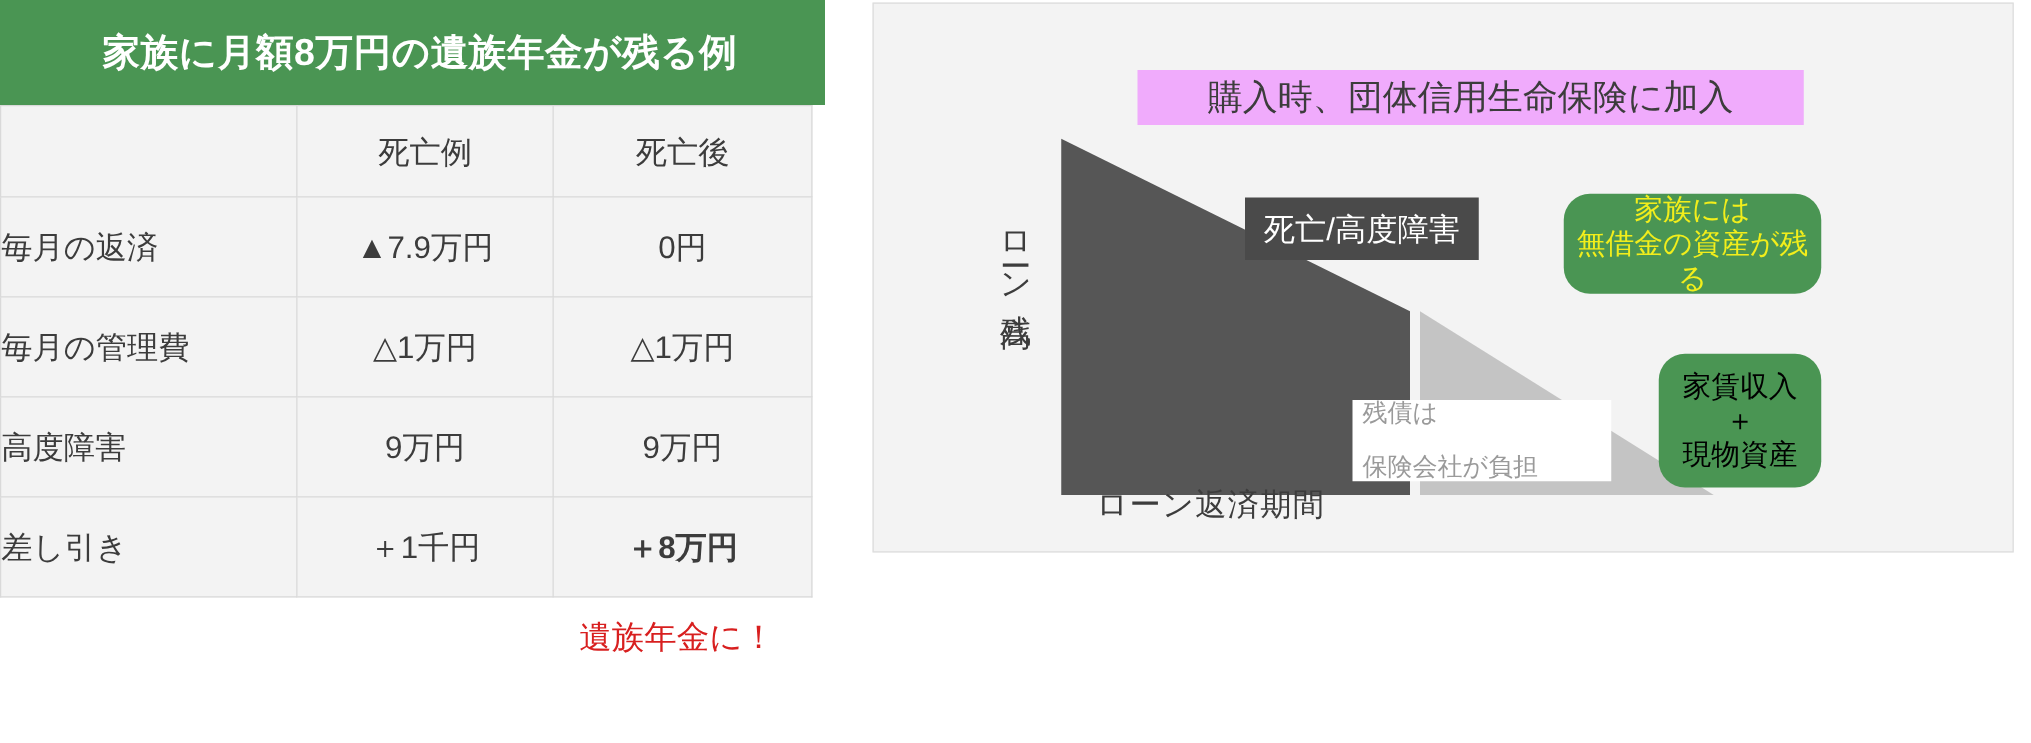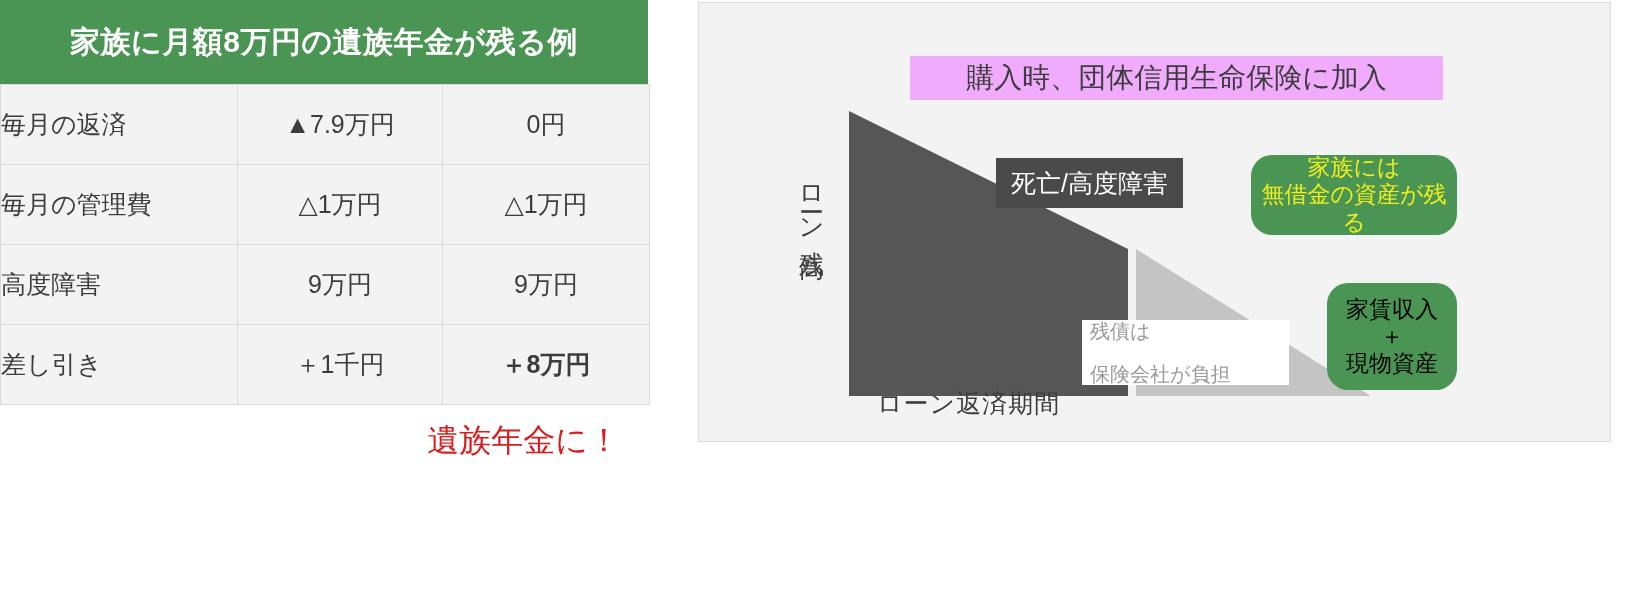--- a/index.html
+++ b/index.html
@@ -11,20 +11,21 @@
   }
   .stage{position:relative;width:1625px;height:594px;}
 
   
   .left-panel{position:absolute;left:0;top:0;width:648px;height:594px;}
   .panel-header{
     background:#4a9553;color:#ffffff;
     font-size:30px;font-weight:bold;
     display:flex;align-items:center;justify-content:center;
     letter-spacing:.5px;
+    padding-left:12px;
   }
   .left-panel .panel-header{height:84px;width:648px;}
 
   table.fin-table{
     border-collapse:collapse;
     width:648px;
     table-layout:fixed;
     background:#f3f3f3;
   }
   table.fin-table td{
@@ -42,21 +43,21 @@
   tr.head-row td{height:72px;}
   td.big-red{
     color:#d81f1f;font-weight:bold;font-size:40px;
   }
   .footnote{
     width:648px;
     text-align:right;
     padding:14px 28px 0 0;
     box-sizing:border-box;
     color:#d81f1f;
-    font-size:32px;
+    font-size:26px;
   }
 
   
   .right-panel{position:absolute;left:698px;top:0;width:927px;height:594px;}
   .right-panel .panel-header{height:84px;width:927px;}
 
   .diagram-box{
     position:relative;
     margin-top:2px;
     width:913px;height:440px;
@@ -136,20 +137,25 @@
 <body>
 
 <div class="stage">
 
   <div class="left-panel">
 
     <div class="panel-header">家族に月額8万円の遺族年金が残る例</div>
 
     <table class="fin-table">
       <tbody>
+        <tr class="head-row">
+          <td class="col-label"></td>
+          <td class="col-a">死亡例</td>
+          <td class="col-b">死亡後</td>
+        </tr>
 
         <tr>
           <td class="col-label">毎月の返済</td>
           <td class="col-a">▲7.9万円</td>
           <td class="col-b">0円</td>
         </tr>
 
         <tr>
           <td class="col-label">毎月の管理費</td>
           <td class="col-a">△1万円</td>

